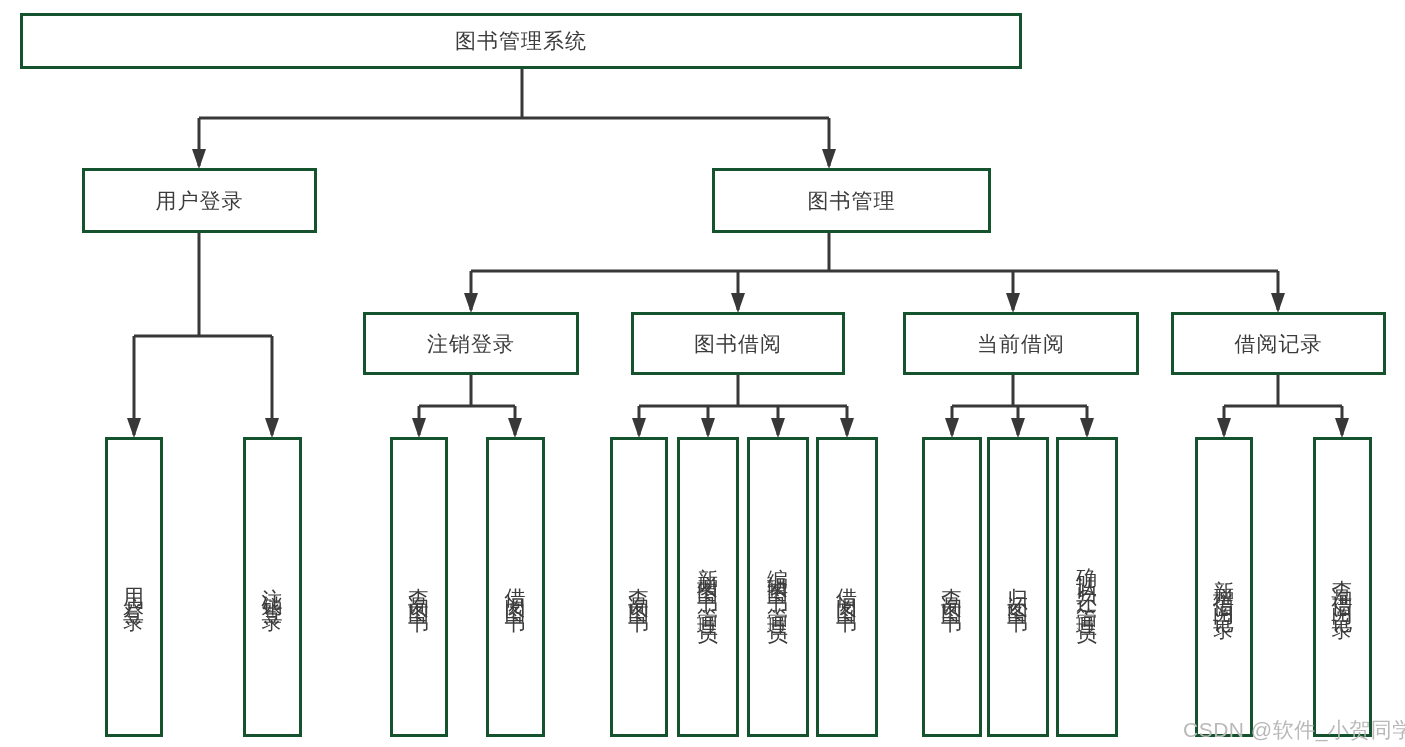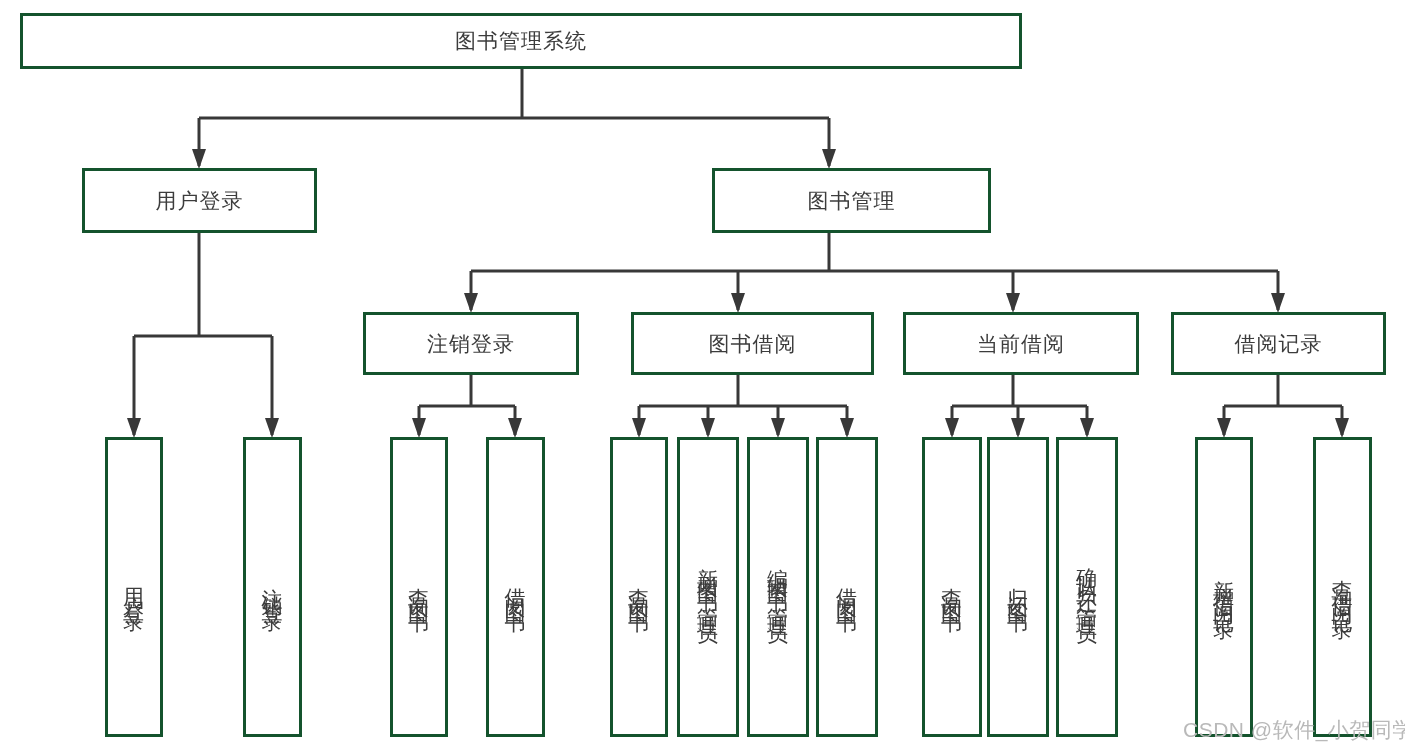--- a/index.html
+++ b/index.html
@@ -106,21 +106,21 @@
   <div class="box hbox" style="left:82px;top:168px;width:235px;height:65px">
     <span>用户登录</span>
   </div>
   <div class="box hbox" style="left:712px;top:168px;width:279px;height:65px">
     <span>图书管理</span>
   </div>
 
   <div class="box hbox" style="left:363px;top:312px;width:216px;height:63px">
     <span>注销登录</span>
   </div>
-  <div class="box hbox" style="left:631px;top:312px;width:243px;height:63px">
+  <div class="box hbox" style="left:631px;top:312px;width:214px;height:63px">
     <span>图书借阅</span>
   </div>
   <div class="box hbox" style="left:903px;top:312px;width:236px;height:63px">
     <span>当前借阅</span>
   </div>
   <div class="box hbox" style="left:1171px;top:312px;width:215px;height:63px">
     <span>借阅记录</span>
   </div>
 
   <div class="box vbox" style="left:105px;top:437px;width:58px;height:300px">

